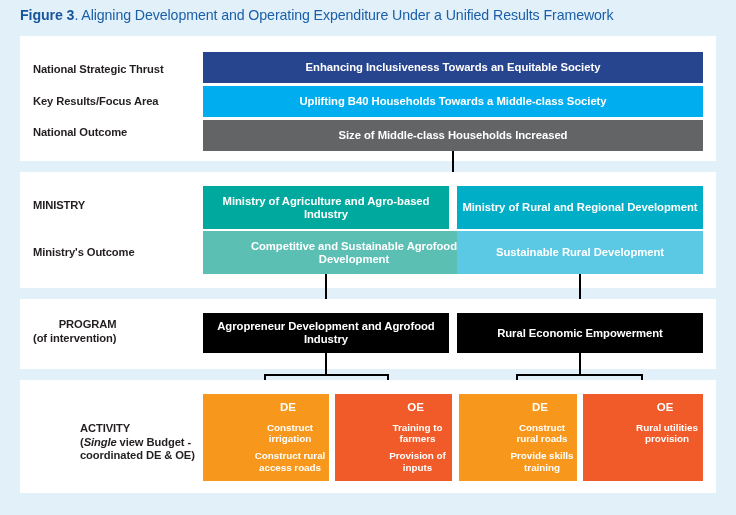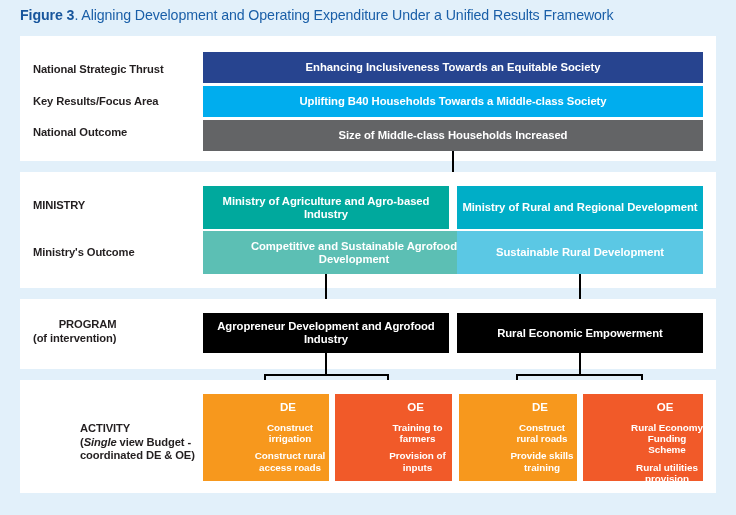--- a/index.html
+++ b/index.html
@@ -280,17 +280,16 @@
 </div>
 
 <div class="activity-box de" id="act-de-2">
   <span class="act-head">DE</span>
   <span class="act-item">Construct rural roads</span>
   <span class="act-item">Provide skills training</span>
 </div>
 
 <div class="activity-box oe" id="act-oe-2">
   <span class="act-head">OE</span>
-  <span class="act-item">Rural Economy Funding Scheme</span>
   <span class="act-item">Rural utilities provision</span>
 </div>
 
 <div id="source-note">Source: National Budget Office</div>
 
 </body></html>

